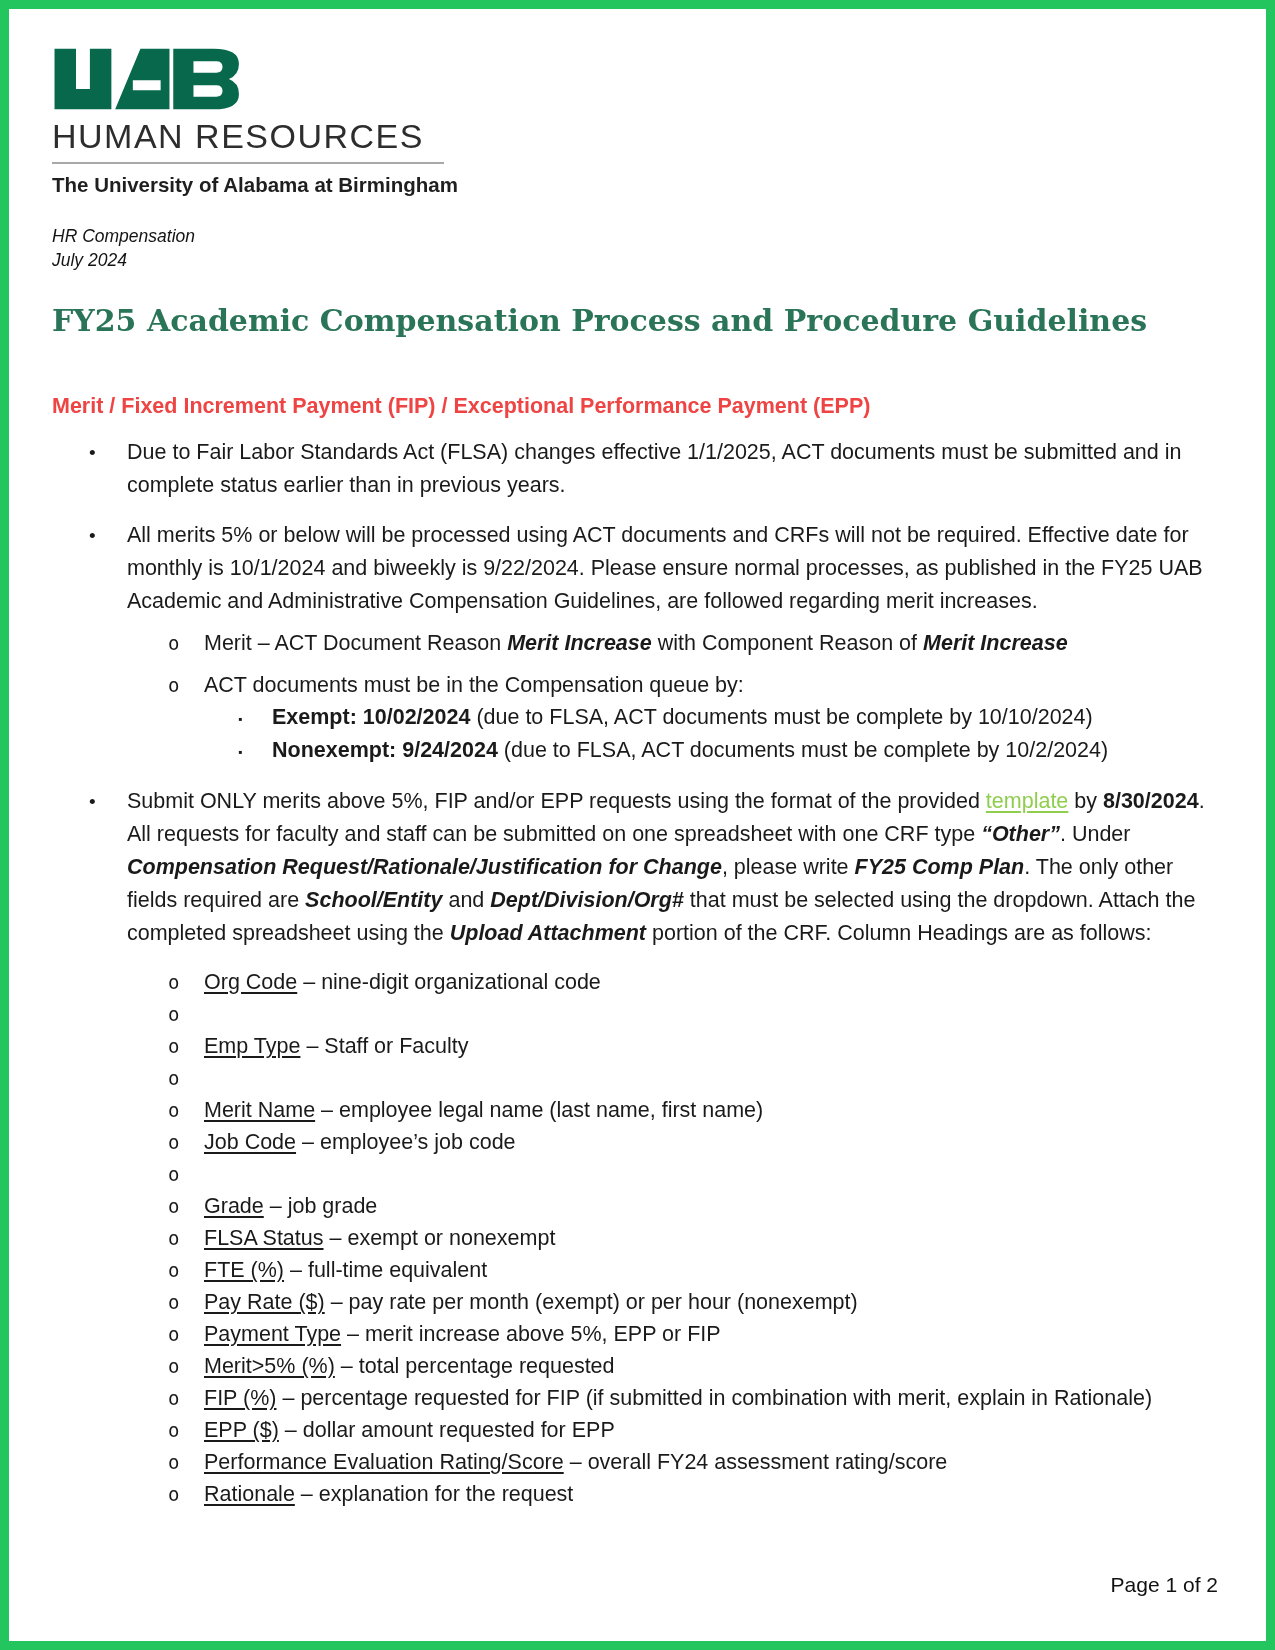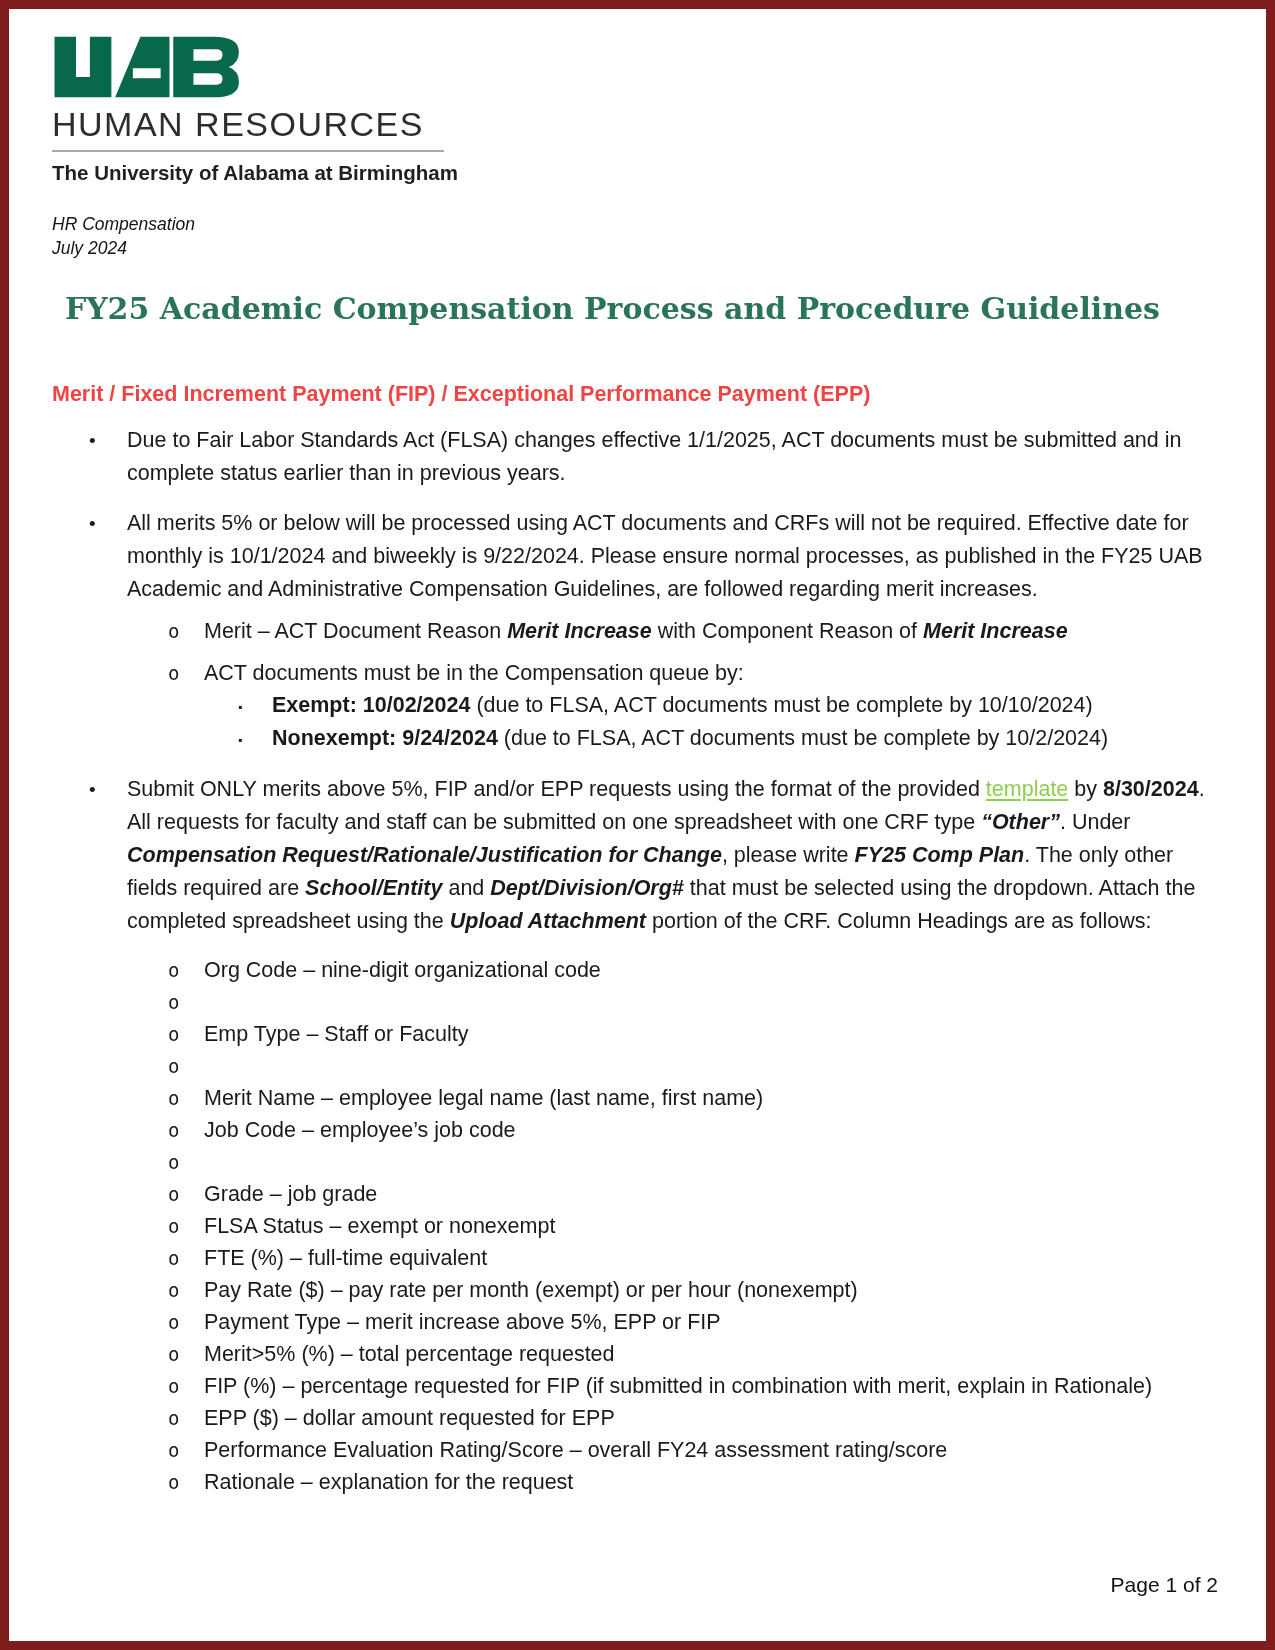--- a/index.html
+++ b/index.html
@@ -5,23 +5,23 @@
   :root{
     --uab-green:#07684B;
     --title-green:#2A7457;
     --link-green:#8FCE4E;
   }
   html,body{margin:0;padding:0;background:#ffffff;}
   .page{
     position:relative;
     width:1275px;height:1650px;
     box-sizing:border-box;
-    border:9px solid #7f1d1d;
+    border:9px solid #22c55e;
     background:#ffffff;
-    padding:26px 40px 0 43px;
+    padding:38px 40px 0 43px;
     font-family:"Liberation Sans",sans-serif;
     color:#1a1a1a;
     overflow:hidden;
   }
   
   .logo-mark svg{display:block;}
   .hr-title{
     margin-top:6px;
     font-size:34px;
     font-weight:400;
@@ -29,21 +29,21 @@
     color:#2d2d2d;
     white-space:nowrap;
   }
   .logo-rule{width:392px;height:2px;background:#a8a8a8;margin-top:6px;}
   .tagline{margin-top:9px;font-size:20.5px;font-weight:bold;color:#1f1f1f;}
   .doc-meta{margin-top:27px;font-style:italic;font-size:17.5px;line-height:24px;color:#141414;}
   
   .doc-title{
     margin-top:31px;
     margin-right:66px;
-    text-align:right;
+    text-align:left;
     font-family:"DejaVu Serif",serif;
     font-weight:bold;
     font-size:30px;
     color:var(--title-green);
   }
   .section-heading{margin-top:56px;font-size:21.5px;font-weight:bold;color:#ef4444;}
   
   .list{list-style:none;margin:0;padding:0;}
   .list li{display:flex;align-items:flex-start;}
   .txt{flex:1 1 auto;}
@@ -54,21 +54,21 @@
   .l2 > .marker{width:36px;margin-left:116px;font-family:"DejaVu Sans Mono",monospace;font-size:19px;}
   .l3{margin-top:0;font-size:21.5px;line-height:31px;}
   .l3 > .marker{width:34px;margin-left:186px;font-size:12px;padding-top:2px;}
   .cols{margin-top:16px;}
   .cols .l2c{margin-top:0;font-size:21.5px;line-height:32px;display:flex;}
   .cols .l2c > .marker{width:36px;margin-left:116px;font-family:"DejaVu Sans Mono",monospace;font-size:19px;}
   
   .run-b{font-weight:bold;}
   .run-bi{font-weight:bold;font-style:italic;}
   .run-link{color:var(--link-green);text-decoration:underline;text-underline-offset:3px;cursor:pointer;}
-  .term{text-underline-offset:3px;}
+  .term{text-decoration:underline;text-underline-offset:3px;}
   
   .footer{position:absolute;right:48px;bottom:44px;font-size:21px;color:#111;}
 </style>
 </head>
 <body>
 
 <div class="page">
 
   <div class="logo-mark">
     <svg width="192" height="64" viewBox="0 0 152 50">

